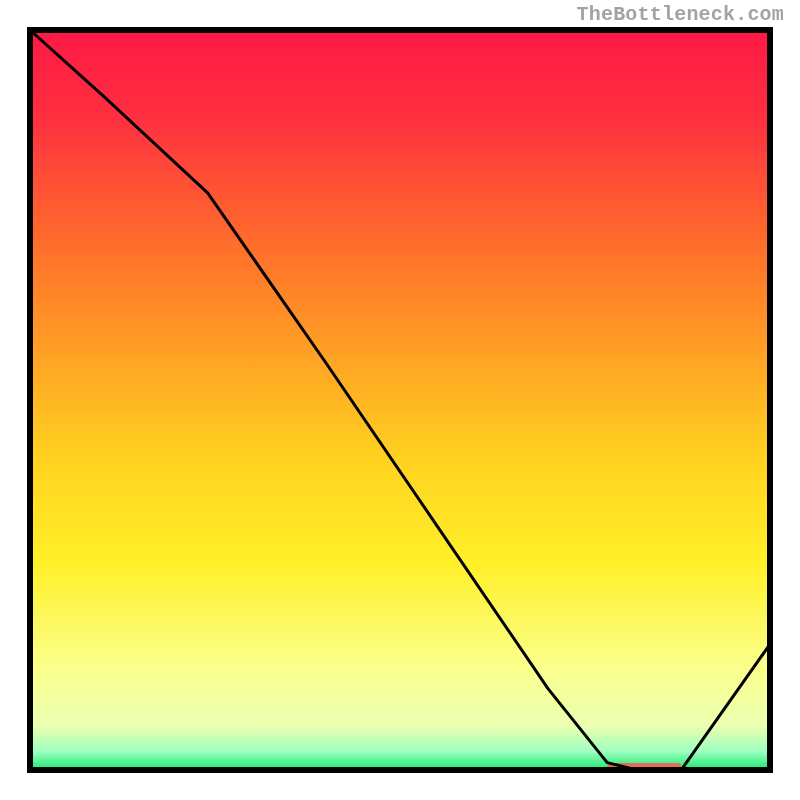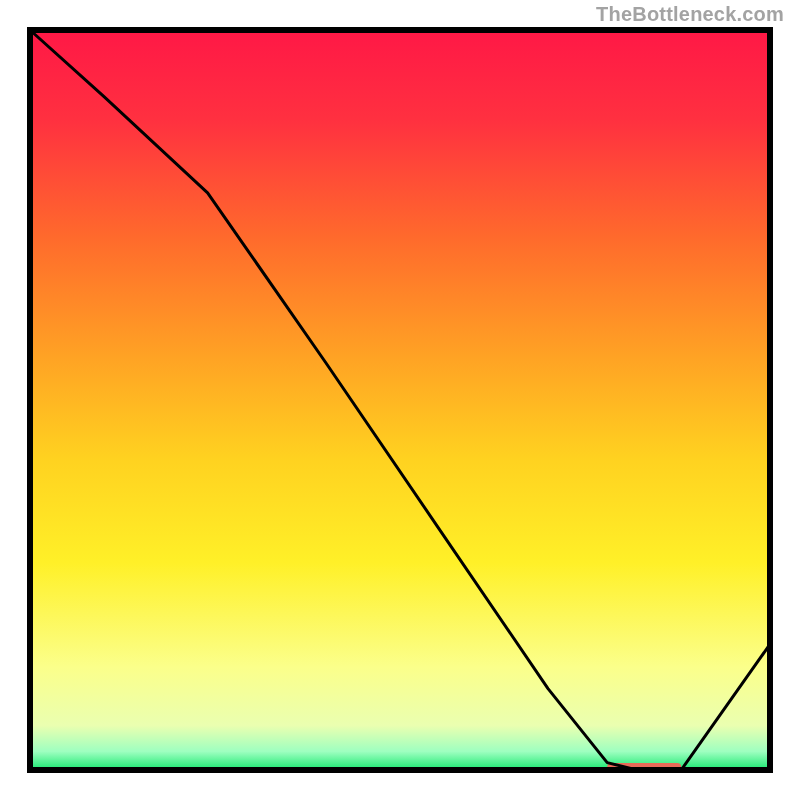--- a/index.html
+++ b/index.html
@@ -8,20 +8,21 @@
     width: 800px;
     height: 800px;
     background: #ffffff;
     font-family: Arial, Helvetica, sans-serif;
     overflow: hidden;
   }
   .wrap {
     position: relative;
     width: 800px;
     height: 800px;
+    font-family: Liberation Mono, monospace;
   }
   .attribution {
     position: absolute;
     top: 3px;
     right: 16px;
     color: #a3a3a3;
     font-size: 20px;
     font-weight: 600;
     letter-spacing: 0.2px;
   }

